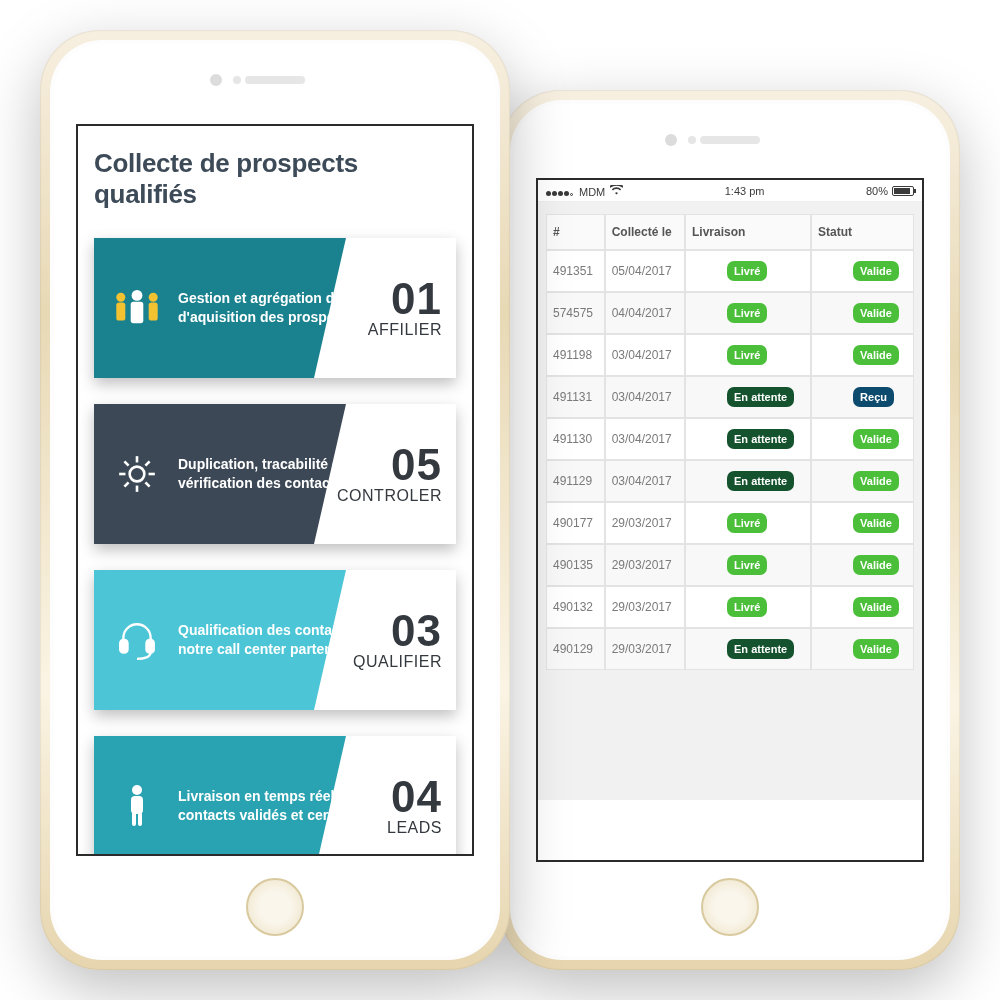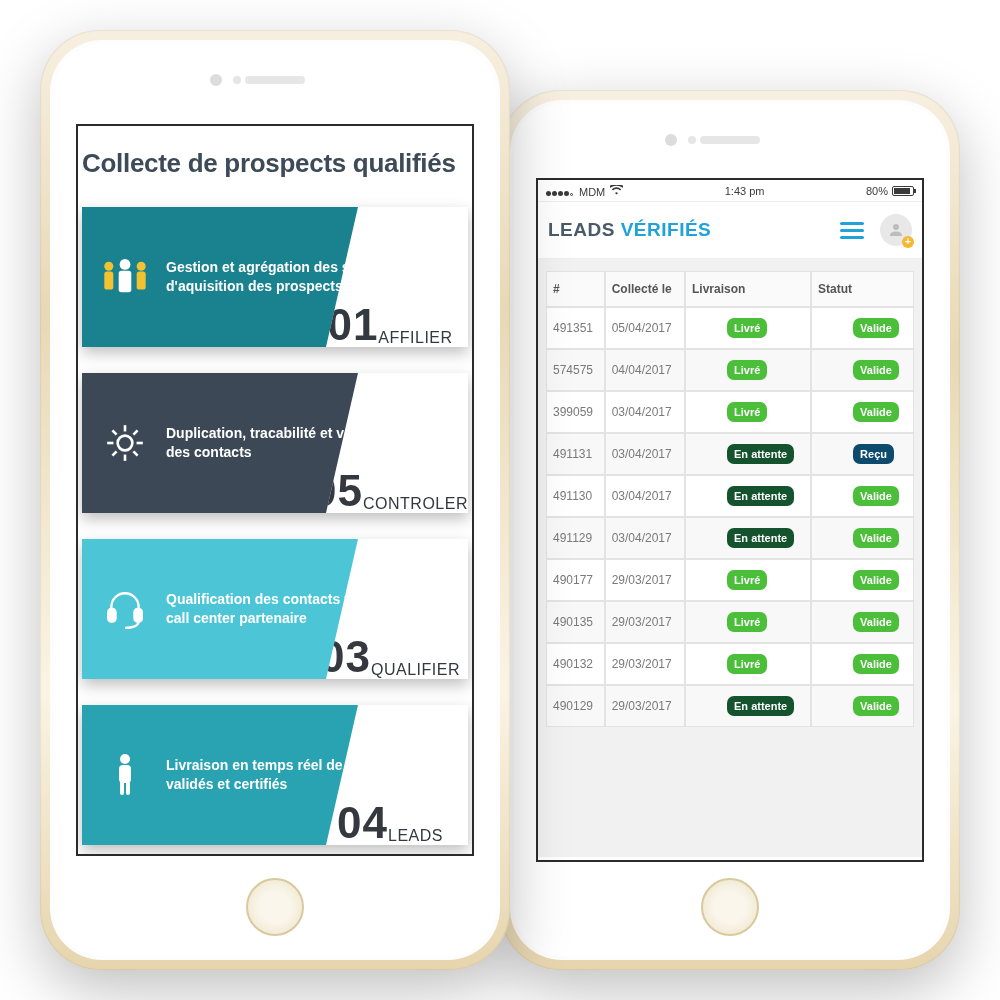--- a/index.html
+++ b/index.html
@@ -85,21 +85,21 @@
   overflow: hidden;
 }
 
 
 .phone-left { top: 30px; left: 40px; width: 470px; height: 940px; z-index: 2; }
 
 .phone-right { top: 90px; left: 500px; width: 460px; height: 880px; z-index: 1; }
 .phone-right .screen { top: 74px; bottom: 94px; }
 
 
-.l-content { padding: 22px 4px; }
+.l-content { padding: 22px 16px; }
 .l-title {
   font-size: 26px;
   font-weight: 700;
   color: #3d4a57;
   margin-bottom: 28px;
   letter-spacing: -0.3px;
 }
 .step {
   position: relative;
   height: 140px;
@@ -118,21 +118,21 @@
 .step-icon { width: 54px; display:flex; justify-content:center; }
 .step-num {
   position: absolute;
   right: 0;
   top: 0;
   bottom: 0;
   width: 142px;
   background: #fff;
   clip-path: polygon(32px 0, 100% 0, 100% 100%, 0 100%);
   display: flex;
-  flex-direction: row;
+  flex-direction: column;
   justify-content: center;
   align-items: flex-end;
   padding-right: 14px;
   color: #34393f;
 }
 .step-num .big { font-size: 44px; font-weight: 600; line-height:1; letter-spacing: 1px; }
 .step-num .lbl { font-size: 16px; font-weight: 500; letter-spacing: 0.5px; }
 .step.s1 .step-body { background: #1a828f; }
 .step.s2 .step-body { background: #3c4855; }
 .step.s3 .step-body { background: #4cc6d6; }
@@ -330,39 +330,20 @@
         </div>
         <div>1:43 pm</div>
         <div class="status-right">
           <span>80%</span>
           <span class="batt">
                 <i></i>
               </span>
         </div>
       </div>
 
-      <div class="r-header">
-        <div class="brand">
-          <span class="b1">LEADS</span>
-          <span class="b2">VÉRIFIÉS</span>
-        </div>
-        <div class="r-header-right">
-          <div class="menu-icon">
-                <span></span>
-                <span></span>
-                <span></span>
-              </div>
-          <div class="avatar">
-            <svg viewBox="0 0 24 24">
-                  <path d="M12 12a4 4 0 100-8 4 4 0 000 8zm0 2c-4 0-8 2-8 5v1h16v-1c0-3-4-5-8-5z"></path>
-                </svg>
-            <div class="avatar-plus">+</div>
-          </div>
-        </div>
-      </div>
 
       <div class="r-table-wrap">
         <table class="r-table">
           <thead>
             <tr>
               <th>#</th>
               <th>Collecté le</th>
               <th>Livraison</th>
               <th>Statut</th>
             </tr>
@@ -374,21 +355,21 @@
                   <td><span class="badge green">Livré</span></td>
                   <td><span class="badge green">Valide</span></td>
                 </tr>
                 <tr>
                   <td>574575</td>
                   <td>04/04/2017</td>
                   <td><span class="badge green">Livré</span></td>
                   <td><span class="badge green">Valide</span></td>
                 </tr>
                 <tr>
-                  <td>399059</td>
+                  <td>491198</td>
                   <td>03/04/2017</td>
                   <td><span class="badge green">Livré</span></td>
                   <td><span class="badge green">Valide</span></td>
                 </tr>
                 <tr>
                   <td>491131</td>
                   <td>03/04/2017</td>
                   <td><span class="badge orange">En attente</span></td>
                   <td><span class="badge blue">Reçu</span></td>
                 </tr>

